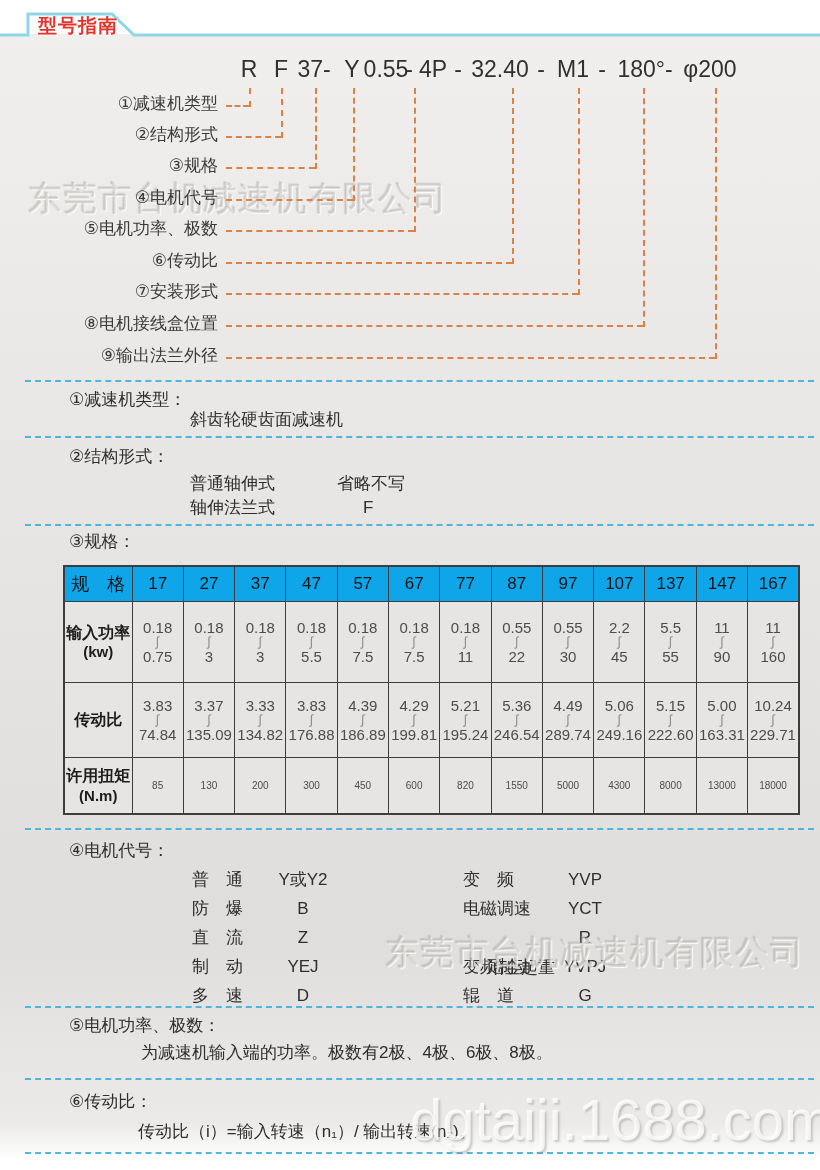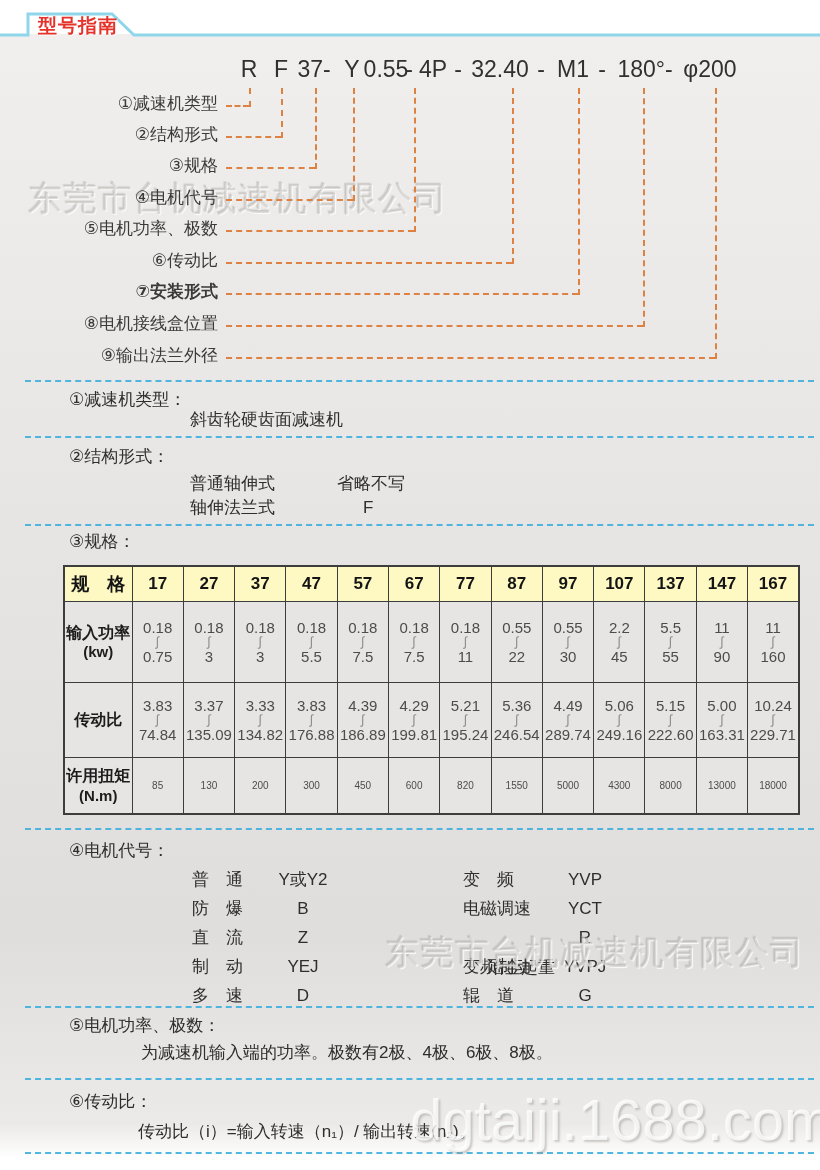--- a/index.html
+++ b/index.html
@@ -35,21 +35,21 @@
   
   .sec-title{position:absolute;left:69px;font-size:17px;color:#2e2e2e;white-space:nowrap;line-height:20px;}
   .sec-text{position:absolute;font-size:17px;color:#2e2e2e;white-space:nowrap;line-height:20px;}
   
   .spec-table{
     position:absolute;left:63px;top:565px;width:737px;
     border-collapse:collapse;table-layout:fixed;
     background:#e7e5e3;border:2px solid #3d3d3d;
   }
   .spec-table th,.spec-table td{border:1px solid #3d3d3d;text-align:center;padding:0;overflow:hidden;}
-  .spec-table thead th{background:#fef9c3;font-size:17px;font-weight:bold;color:#141414;height:34px;}
+  .spec-table thead th{background:#0ea5e9;font-size:17px;font-weight:normal;color:#141414;height:34px;}
   .spec-table thead th.corner{font-size:18px;}
   .row-label{font-weight:bold;color:#1c1c1c;font-size:16px;line-height:1.2;}
   .row-label .unit{font-size:15px;}
   .cell-range{font-size:15px;color:#4c4c4c;line-height:1.15;}
   .cell-range .sep{display:block;font-size:13px;color:#8f8f8f;line-height:.85;}
   .cell-val{font-size:10px;color:#4c4c4c;}
   tr.r1 td{height:80px;} tr.r2 td{height:74px;} tr.r3 td{height:55px;}
   
   .motor-label,.motor-code{position:absolute;font-size:17px;color:#2e2e2e;white-space:nowrap;line-height:24px;}
   .motor-code{transform:translateX(-50%);}
@@ -105,21 +105,21 @@
     <div class="vdash" style="left: 315px; top: 88px; height: 81px;"></div>
     <div class="conn-label" style="top: 187px;">④电机代号</div>
     <div class="hdash" style="left: 226px; top: 199px; width: 127px;"></div>
     <div class="vdash" style="left: 353px; top: 88px; height: 113px;"></div>
     <div class="conn-label" style="top: 218px;">⑤电机功率、极数</div>
     <div class="hdash" style="left: 226px; top: 230px; width: 188px;"></div>
     <div class="vdash" style="left: 414px; top: 88px; height: 144px;"></div>
     <div class="conn-label" style="top: 250px;">⑥传动比</div>
     <div class="hdash" style="left: 226px; top: 262px; width: 286px;"></div>
     <div class="vdash" style="left: 512px; top: 88px; height: 176px;"></div>
-    <div class="conn-label" style="top: 281px; font-weight: bold;">⑦安装形式</div>
+    <div class="conn-label" style="top: 281px;">⑦安装形式</div>
     <div class="hdash" style="left: 226px; top: 293px; width: 352px;"></div>
     <div class="vdash" style="left: 578px; top: 88px; height: 207px;"></div>
     <div class="conn-label" style="top: 313px;">⑧电机接线盒位置</div>
     <div class="hdash" style="left: 226px; top: 325px; width: 417px;"></div>
     <div class="vdash" style="left: 643px; top: 88px; height: 239px;"></div>
     <div class="conn-label" style="top: 345px;">⑨输出法兰外径</div>
     <div class="hdash" style="left: 226px; top: 357px; width: 489px;"></div>
     <div class="vdash" style="left: 715px; top: 88px; height: 271px;"></div>
   </div>
 

